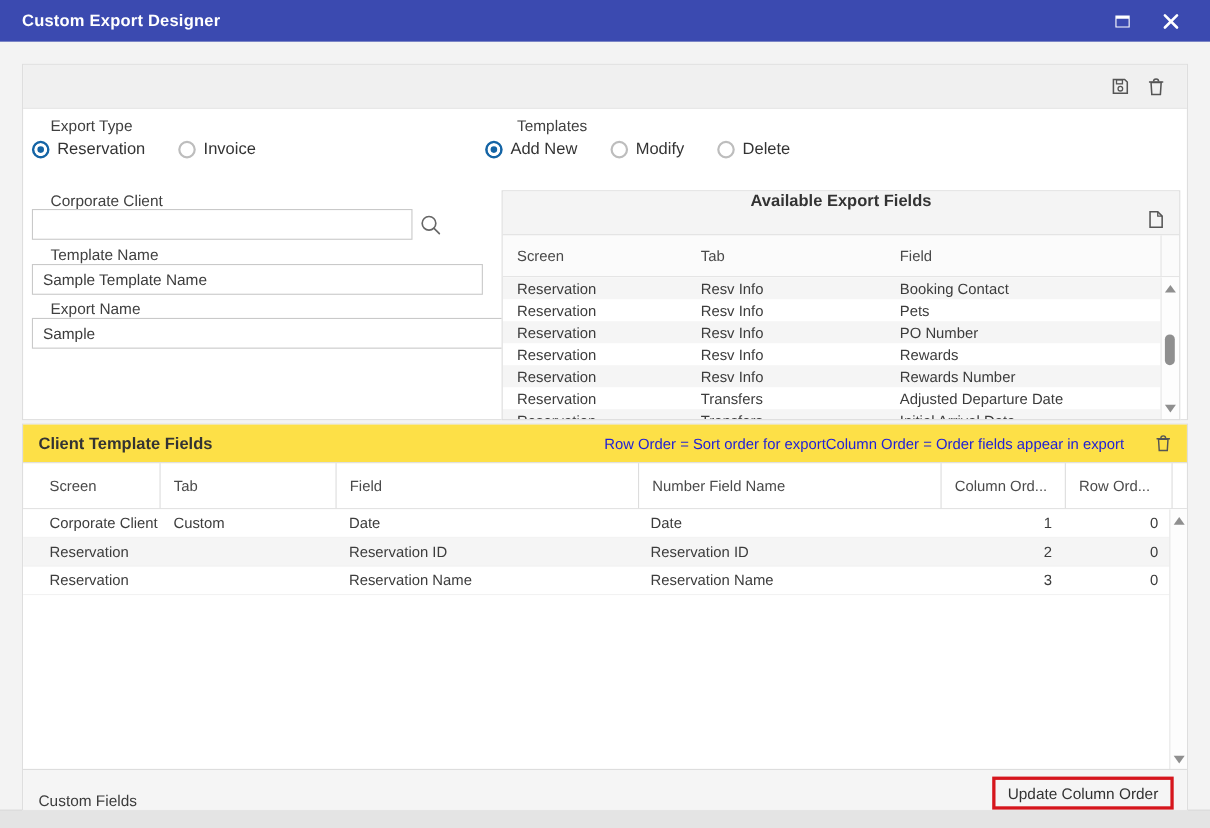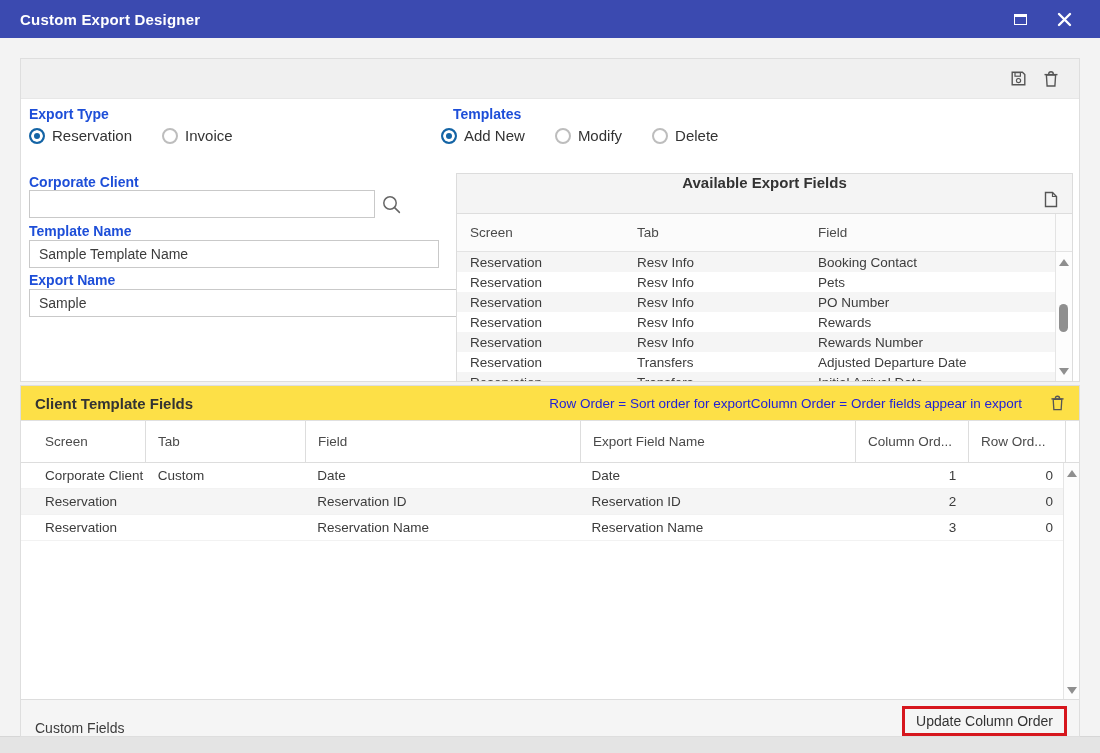--- a/index.html
+++ b/index.html
@@ -21,21 +21,21 @@
   .panel { position:absolute; background:#fff; border:1px solid #dedede; }
   .panel-top { left:20px; top:20px; width:1060px; height:324px; }
   .panel-bottom { left:20px; top:347px; width:1060px; height:352px; }
 
   
   .toolbar { height:40px; background:#f0f0f0; border-bottom:1px solid #e7e7e7;
     display:flex; align-items:center; justify-content:flex-end; gap:16px; padding-right:20px; }
   .tb-icon { display:flex; align-items:center; cursor:pointer; }
 
   
-  .flabel { position:absolute; font-size:14px; font-weight:700; color:#1d4ed8; }
+  .flabel { position:absolute; font-size:14px; font-weight:400; color:#404040;margin-left:17px; }
   .radio-row { position:absolute; display:flex; gap:30px; align-items:center; }
   .radio-opt { display:flex; align-items:center; gap:7px; cursor:pointer; }
   .rb { width:16px; height:16px; border-radius:50%; border:2px solid #bdbdbd; background:#fff; flex:0 0 auto; }
   .rb.sel { border-color:#1464a5; background:#1464a5; box-shadow:inset 0 0 0 3px #fff; }
   .rb-label { font-size:15px; color:#333; }
   .tinput { position:absolute; height:28px; border:1px solid #c9c9c9; background:#fff;
     font-family:"Liberation Sans", sans-serif; font-size:14px; color:#3c3c3c; padding:0 9px; }
   .search-ic { position:absolute; cursor:pointer; }
 
   
@@ -249,21 +249,21 @@
               <path d="M3.4 5 h9.2 l-.7 11 h-7.8 z" fill="none" stroke="#555" stroke-width="1.4"></path>
               <path d="M1.5 4.6 h13" stroke="#555" stroke-width="1.4"></path>
               <path d="M5.7 4.2 c0-1.6 1-2.4 2.3-2.4 s2.3 .8 2.3 2.4" fill="none" stroke="#555" stroke-width="1.4"></path>
             </svg>
         </span>
       </div>
       <div class="ct-cols" id="ct-cols">
           <div class="hcell ctc1">Screen</div>
           <div class="hcell ctc2">Tab</div>
           <div class="hcell ctc3">Field</div>
-          <div class="hcell ctc4">Export Field Name</div>
+          <div class="hcell ctc4">Number Field Name</div>
           <div class="hcell ctc5">Column Ord...</div>
           <div class="hcell ctc6">Row Ord...</div>
         </div>
       <div class="ct-body">
         <div id="ct-rows">
             <div class="ct-row">
               <div class=" ctc1">Corporate Client</div>
               <div class=" ctc2">Custom</div>
               <div class=" ctc3">Date</div>
               <div class=" ctc4">Date</div>

